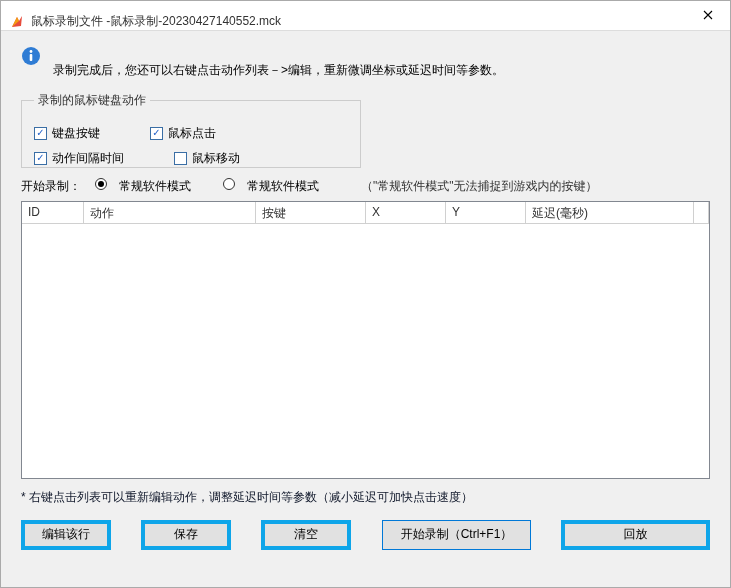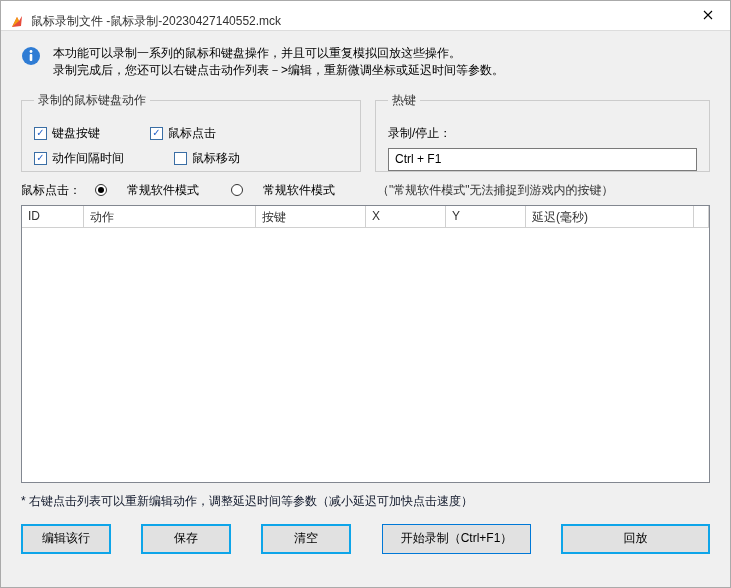--- a/index.html
+++ b/index.html
@@ -102,22 +102,21 @@
     font-family: inherit;
   }
   .mode-row {
     display: flex;
     align-items: center;
     padding: 10px 20px 6px 20px;
     gap: 14px;
   }
   .mode-row .radio-item {
     display: inline-flex;
-    align-items: center;
-    gap: 20px;
+    gap: 12px;
     cursor: default;
   }
   .radio-circle {
     width: 12px; height: 12px;
     border: 1px solid #333;
     border-radius: 50%;
     display: inline-flex;
     align-items: center;
     justify-content: center;
     background: #fff;
@@ -159,21 +158,21 @@
     color: #0f172a;
   }
   .button-row {
     display: flex;
     align-items: center;
     padding: 6px 20px 14px 20px;
   }
   .btn {
     height: 30px;
     background: #e1e1e1;
-    border: 2px solid #0ea5e9;
+    border: 4px solid #0ea5e9;
     cursor: pointer;
     font-family: inherit;
     font-size: 12px;
     padding: 0;
     text-align: center;
   }
   .btn-small { width: 90px; margin-right: 30px; }
   .btn-wide { width: 149px; }
   .btn-primary { border: 1px solid #0078d7; }
   .spacer { flex: 1; }
@@ -200,21 +199,21 @@
 
   <div class="info-row">
     <span class="info-icon">
       <svg viewBox="0 0 20 20" width="20" height="20">
         <circle cx="10" cy="10" r="9" fill="#2f7cd4"></circle>
         <circle cx="10" cy="5.5" r="1.4" fill="#fff"></circle>
         <rect x="8.7" y="8" width="2.6" height="7" rx="1" fill="#fff"></rect>
       </svg>
     </span>
     <div class="info-text">
-      <span>本功能可以录制一系列的鼠标和键盘操作，并且可以重复模拟回放这些操作。</span><br>
+      <br>
       <span>录制完成后，您还可以右键点击动作列表－&gt;编辑，重新微调坐标或延迟时间等参数。</span>
     </div>
   </div>
 
   <div class="groups-row">
     <fieldset class="fs-actions">
       <legend>录制的鼠标键盘动作</legend>
       <div class="chk-row">
         <span class="chk-item">
           <span class="chk-box">✓</span>
@@ -230,29 +229,24 @@
           <span class="chk-box">✓</span>
           <span>动作间隔时间</span>
         </span>
         <span class="chk-item">
           <span class="chk-box"></span>
           <span>鼠标移动</span>
         </span>
       </div>
     </fieldset>
 
-    <fieldset class="fs-hotkey">
-      <legend>热键</legend>
-      <span class="hotkey-label">录制/停止：</span>
-      <input class="hotkey-input" type="text" value="Ctrl + F1" style="">
-    </fieldset>
   </div>
 
   <div class="mode-row">
-    <span>鼠标点击：</span>
+    <span>开始录制：</span>
     <span class="radio-item">
       <span class="radio-circle">
           <span class="radio-dot"></span>
         </span>
       <span>常规软件模式</span>
     </span>
     <span class="radio-item" style="margin-left:18px;">
       <span class="radio-circle"></span>
       <span>常规软件模式</span>
     </span>

